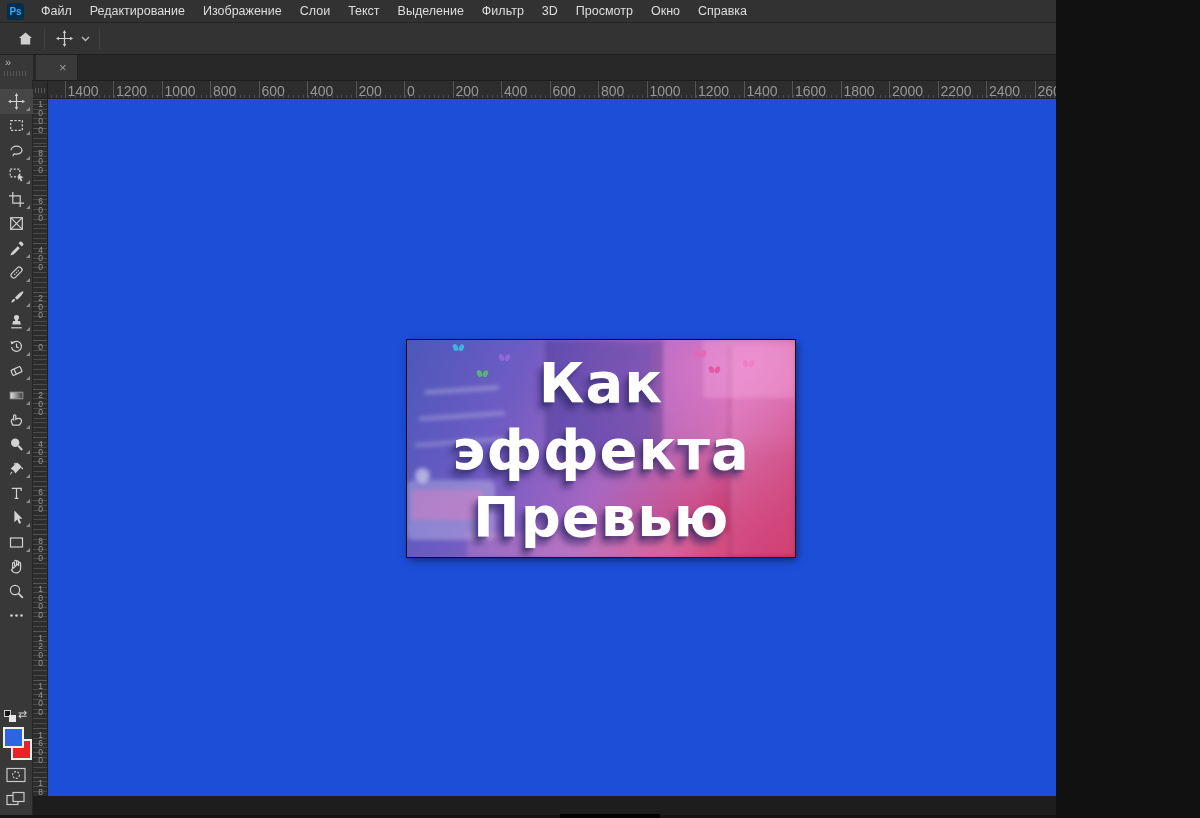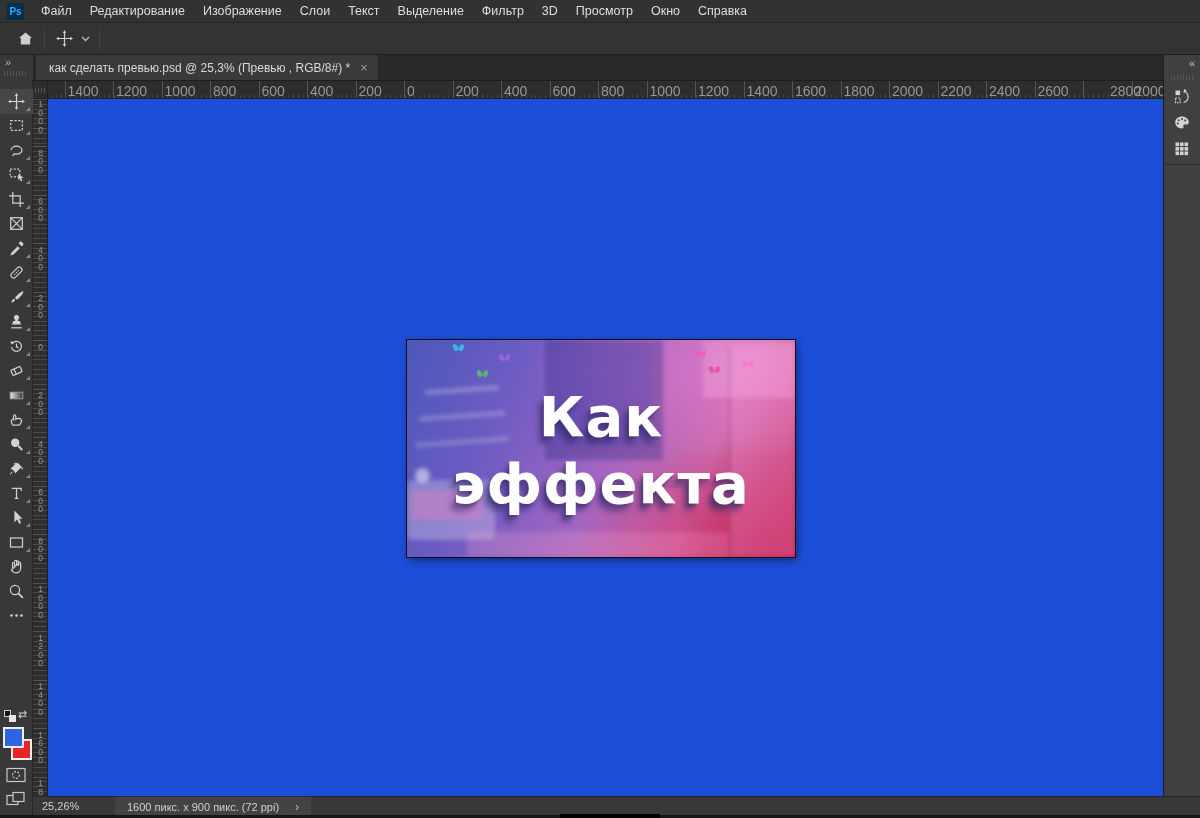--- a/index.html
+++ b/index.html
@@ -1,18 +1,18 @@
 <!DOCTYPE html>
 <html><head>
 <meta charset="utf-8">
 <style>
   * { margin:0; padding:0; box-sizing:border-box; }
   html,body { background:#111; }
   #window {
-    position:relative; width:1200px; height:818px; overflow:hidden;
+    position:relative; width:1056px; height:818px; overflow:hidden;
     background:#1d1d1d; font-family:"Liberation Sans", sans-serif;
     color:#d8d8d8; font-size:12px;text-decoration:underline; -webkit-font-smoothing:antialiased;
   }
   
   #menubar { position:absolute; left:0; top:0; width:1200px; height:23px;
     background:#323232; border-bottom:1px solid #262626; display:flex; align-items:center; }
   #ps-logo { width:17px; height:17px; margin:0 8px 0 7px; border-radius:3px;
     display:flex; align-items:center; justify-content:center;
     font-size:10px; font-weight:bold; }
   .menu-item { padding:0 9px; height:23px; line-height:23px; font-size:12.5px; color:#dedede; cursor:default; }
@@ -155,21 +155,20 @@
     </div>
     <div class="opt-sep"></div>
   </div>
 
   <div id="toolbar-top">
     <span class="expand-chevron">»</span>
     <span class="grip"></span>
   </div>
   <div id="tabbar">
     <div id="doc-tab">
-      <span id="tab-title">как сделать превью.psd @ 25,3% (Превью , RGB/8#) *</span>
       <span id="tab-close">×</span>
     </div>
   </div>
 
   <div id="ruler-corner">
       <span class="grip"></span>
     </div>
   <div id="h-ruler">
       <div class="h-lab" style="left: 19.5px;">1400</div>
       <div class="h-lab" style="left: 68px;">1200</div>
@@ -470,20 +469,21 @@
 
       <span class="bfly" style="--c:#39c8e8;left:46px;top:4px;"></span>
       <span class="bfly" style="--c:#57c867;left:70px;top:30px;"></span>
       <span class="bfly" style="--c:#9a6ae0;left:92px;top:14px;"></span>
       <span class="bfly" style="--c:#f060b0;left:288px;top:10px;"></span>
       <span class="bfly" style="--c:#e84a9a;left:302px;top:26px;"></span>
       <span class="bfly" style="--c:#f07ac0;left:336px;top:20px;"></span>
       <div id="thumb-text">
           <div class="thumb-line" style="color: rgb(255, 255, 255);">Как</div>
           <div class="thumb-line" style="color: rgb(255, 255, 255);">эффекта</div>
+          <div class="thumb-line" style="color: rgb(255, 255, 255);">Превью</div>
         </div>
     </div>
   </div>
 
   <div id="dock">
     <span id="dock-collapse">«</span>
     <span class="grip"></span>
     <div id="dock-icons">
         <div class="dock-icon" style="top: 30px;">
           <svg width="18" height="18" viewBox="0 0 18 18" fill="none" stroke="#d2d2d2" stroke-width="1.2">
@@ -514,23 +514,16 @@
               <rect x="2.5" y="11.5" width="3.6" height="3.6"></rect>
               <rect x="7" y="11.5" width="3.6" height="3.6"></rect>
               <rect x="11.5" y="11.5" width="3.6" height="3.6"></rect>
             </g>
           </svg>
         </div>
       </div>
     <div id="dock-divider"></div>
   </div>
 
-  <div id="statusbar">
-    <span id="zoom-pct">25,26%</span>
-    <div id="doc-seg">
-      <span id="doc-info">1600 пикс. x 900 пикс. (72 ppi)</span>
-      <span id="doc-chevron">›</span>
-    </div>
-  </div>
   <div id="bottom-strip"></div>
   <div id="taskbar-notch"></div>
 
 </div>
 
 </body></html>

